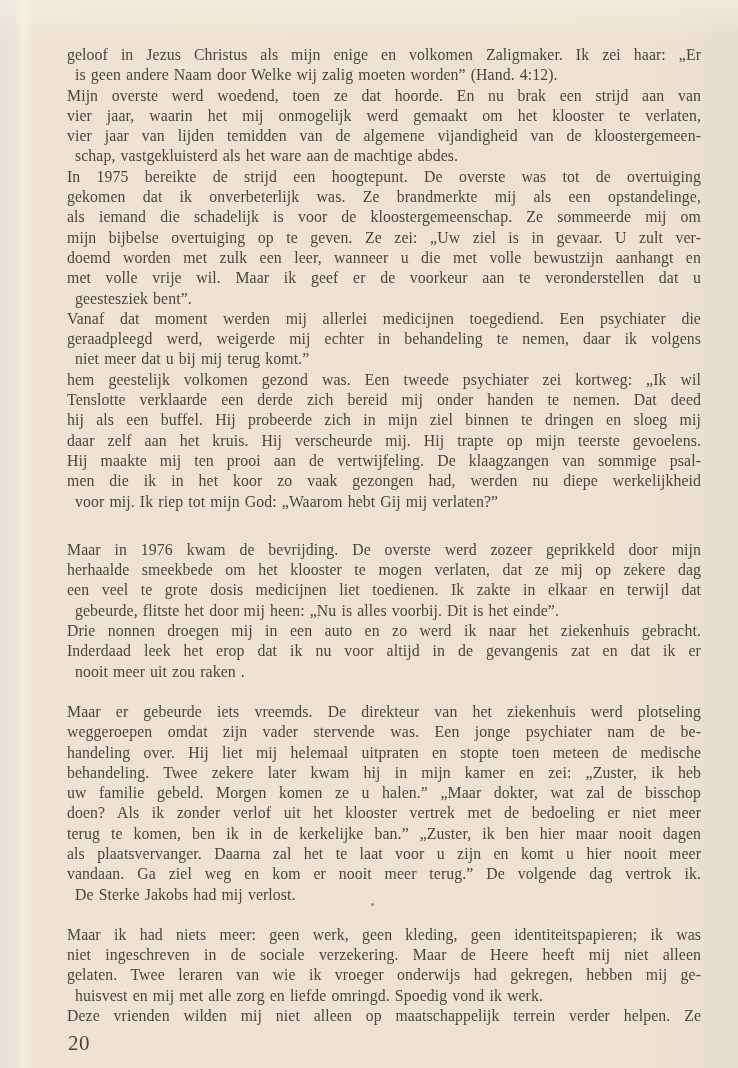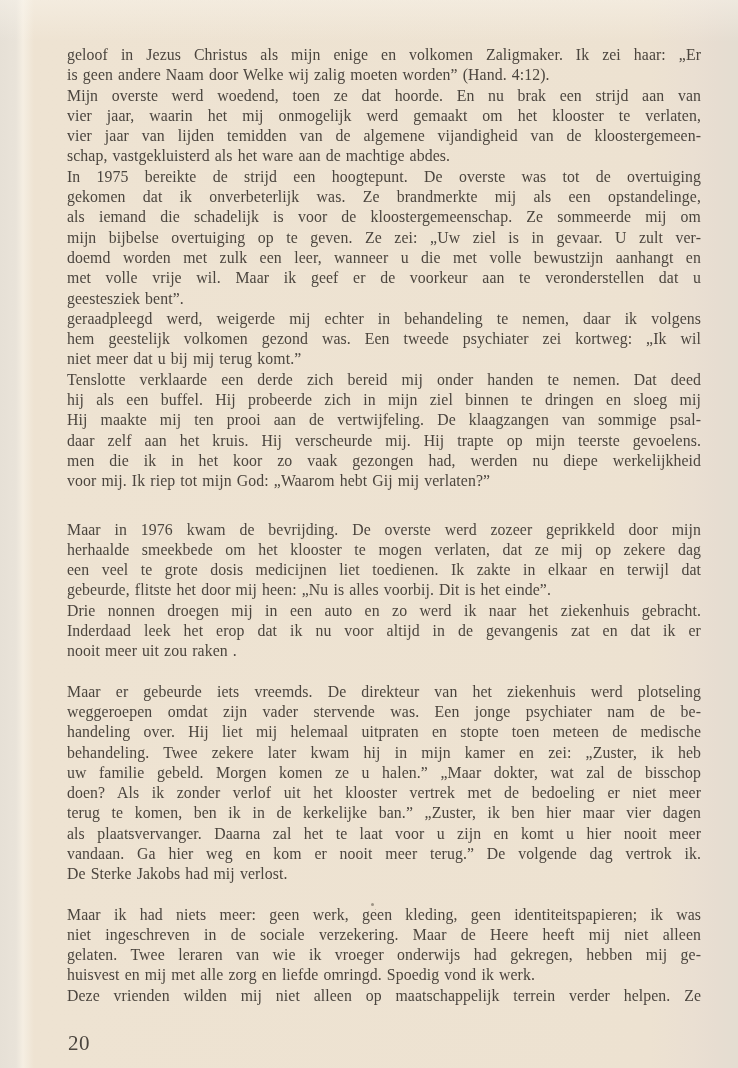--- a/index.html
+++ b/index.html
@@ -34,20 +34,21 @@
   .section + .section.gap-1 { margin-top: 28px; }
   .section + .section.gap-2 { margin-top: 20px; }
   .section + .section.gap-3 { margin-top: 20px; }
   .line {
     text-align: justify;
     text-align-last: justify;
     min-height: 20.3px;
   }
   .line.pl {
     text-align-last: left;
+    margin-left: 8px;
   }
   .page-number {
     position: absolute;
     left: 68px;
     top: 1031px;
     font-size: 21px;
     color: #4b453e;
     letter-spacing: 0.5px;
   }
   .artifact-dot {
@@ -80,29 +81,30 @@
         <div class="paragraph">
           <div class="line">In 1975 bereikte de strijd een hoogtepunt. De overste was tot de overtuiging</div>
           <div class="line">gekomen dat ik onverbeterlijk was. Ze brandmerkte mij als een opstandelinge,</div>
           <div class="line">als iemand die schadelijk is voor de kloostergemeenschap. Ze sommeerde mij om</div>
           <div class="line">mijn bijbelse overtuiging op te geven. Ze zei: „Uw ziel is in gevaar. U zult ver-</div>
           <div class="line">doemd worden met zulk een leer, wanneer u die met volle bewustzijn aanhangt en</div>
           <div class="line">met volle vrije wil. Maar ik geef er de voorkeur aan te veronderstellen dat u</div>
           <div class="line pl">geestesziek bent”.</div>
         </div>
         <div class="paragraph">
+          <div class="line">Vanaf dat moment werden mij allerlei medicijnen toegediend. Een psychiater die</div>
           <div class="line">geraadpleegd werd, weigerde mij echter in behandeling te nemen, daar ik volgens</div>
+          <div class="line pl">niet meer dat u bij mij terug komt.”</div>
           <div class="line">hem geestelijk volkomen gezond was. Een tweede psychiater zei kortweg: „Ik wil</div>
-          <div class="line pl">niet meer dat u bij mij terug komt.”</div>
         </div>
         <div class="paragraph">
           <div class="line">Tenslotte verklaarde een derde zich bereid mij onder handen te nemen. Dat deed</div>
           <div class="line">hij als een buffel. Hij probeerde zich in mijn ziel binnen te dringen en sloeg mij</div>
+          <div class="line">daar zelf aan het kruis. Hij verscheurde mij. Hij trapte op mijn teerste gevoelens.</div>
           <div class="line">Hij maakte mij ten prooi aan de vertwijfeling. De klaagzangen van sommige psal-</div>
-          <div class="line">daar zelf aan het kruis. Hij verscheurde mij. Hij trapte op mijn teerste gevoelens.</div>
           <div class="line">men die ik in het koor zo vaak gezongen had, werden nu diepe werkelijkheid</div>
           <div class="line pl">voor mij. Ik riep tot mijn God: „Waarom hebt Gij mij verlaten?”</div>
         </div>
       </div>
       <div class="section gap-1">
         <div class="paragraph">
           <div class="line">Maar in 1976 kwam de bevrijding. De overste werd zozeer geprikkeld door mijn</div>
           <div class="line">herhaalde smeekbede om het klooster te mogen verlaten, dat ze mij op zekere dag</div>
           <div class="line">een veel te grote dosis medicijnen liet toedienen. Ik zakte in elkaar en terwijl dat</div>
           <div class="line pl">gebeurde, flitste het door mij heen: „Nu is alles voorbij. Dit is het einde”.</div>
@@ -114,23 +116,23 @@
         </div>
       </div>
       <div class="section gap-2">
         <div class="paragraph">
           <div class="line">Maar er gebeurde iets vreemds. De direkteur van het ziekenhuis werd plotseling</div>
           <div class="line">weggeroepen omdat zijn vader stervende was. Een jonge psychiater nam de be-</div>
           <div class="line">handeling over. Hij liet mij helemaal uitpraten en stopte toen meteen de medische</div>
           <div class="line">behandeling. Twee zekere later kwam hij in mijn kamer en zei: „Zuster, ik heb</div>
           <div class="line">uw familie gebeld. Morgen komen ze u halen.” „Maar dokter, wat zal de bisschop</div>
           <div class="line">doen? Als ik zonder verlof uit het klooster vertrek met de bedoeling er niet meer</div>
-          <div class="line">terug te komen, ben ik in de kerkelijke ban.” „Zuster, ik ben hier maar vier dagen</div>
+          <div class="line">terug te komen, ben ik in de kerkelijke ban.” „Zuster, ik ben hier maar nooit dagen</div>
           <div class="line">als plaatsvervanger. Daarna zal het te laat voor u zijn en komt u hier nooit meer</div>
-          <div class="line">vandaan. Ga hier weg en kom er nooit meer terug.” De volgende dag vertrok ik.</div>
+          <div class="line">vandaan. Ga ziel weg en kom er nooit meer terug.” De volgende dag vertrok ik.</div>
           <div class="line pl">De Sterke Jakobs had mij verlost.</div>
         </div>
       </div>
       <div class="section gap-3">
         <div class="paragraph">
           <div class="line">Maar ik had niets meer: geen werk, geen kleding, geen identiteitspapieren; ik was</div>
           <div class="line">niet ingeschreven in de sociale verzekering. Maar de Heere heeft mij niet alleen</div>
           <div class="line">gelaten. Twee leraren van wie ik vroeger onderwijs had gekregen, hebben mij ge-</div>
           <div class="line pl">huisvest en mij met alle zorg en liefde omringd. Spoedig vond ik werk.</div>
         </div>

